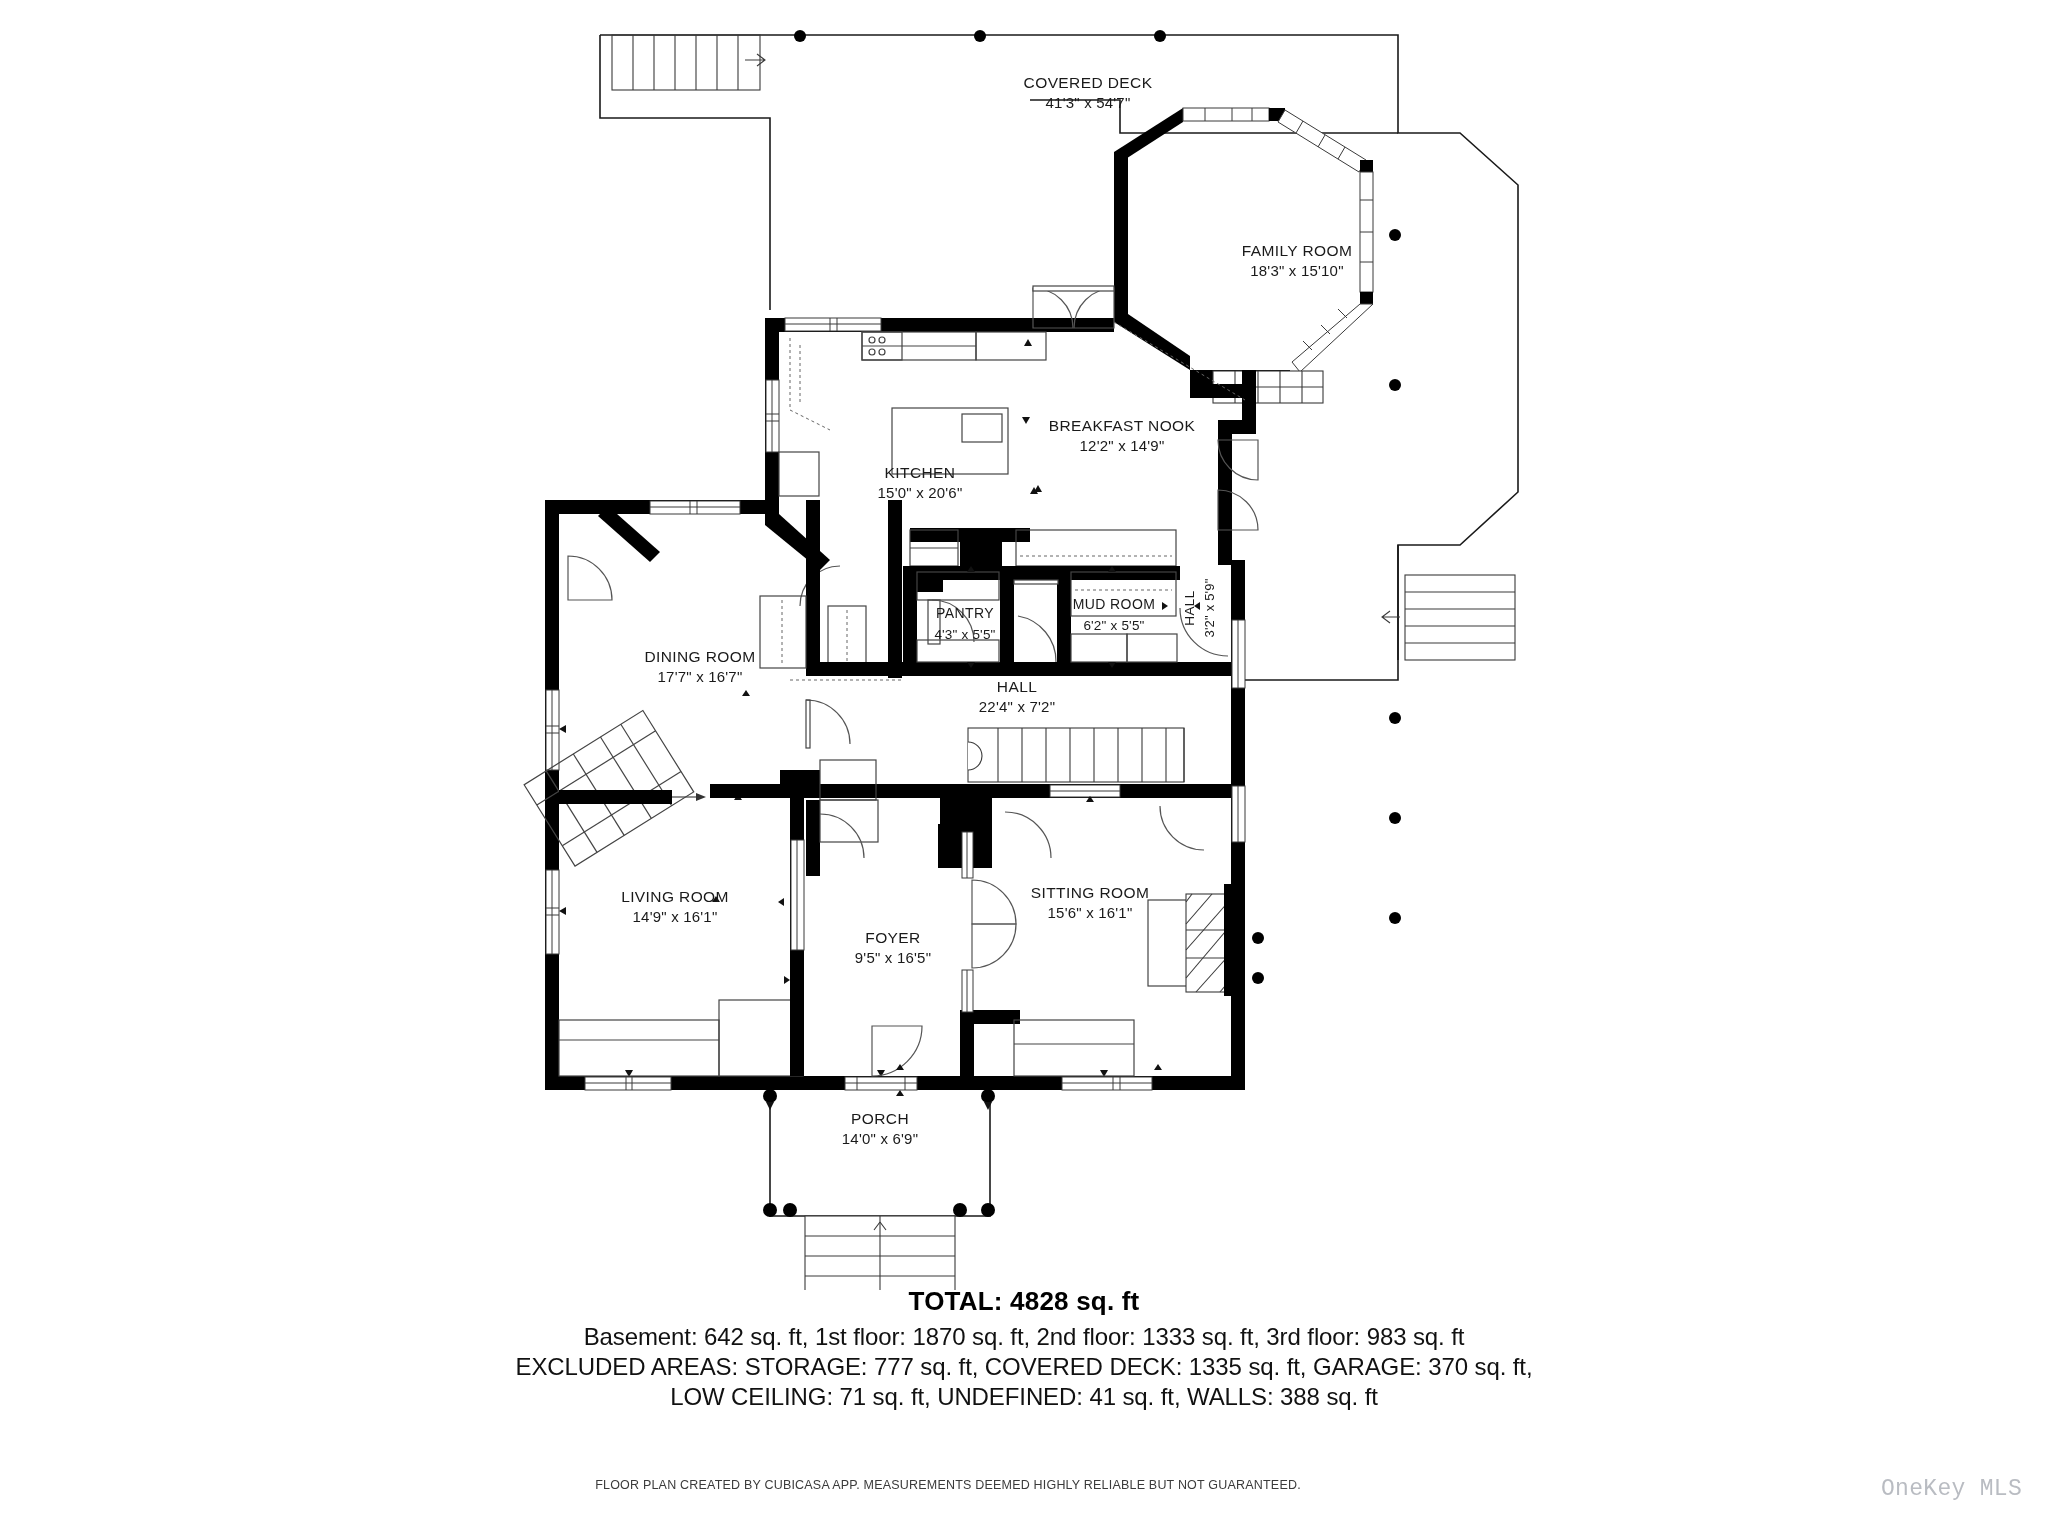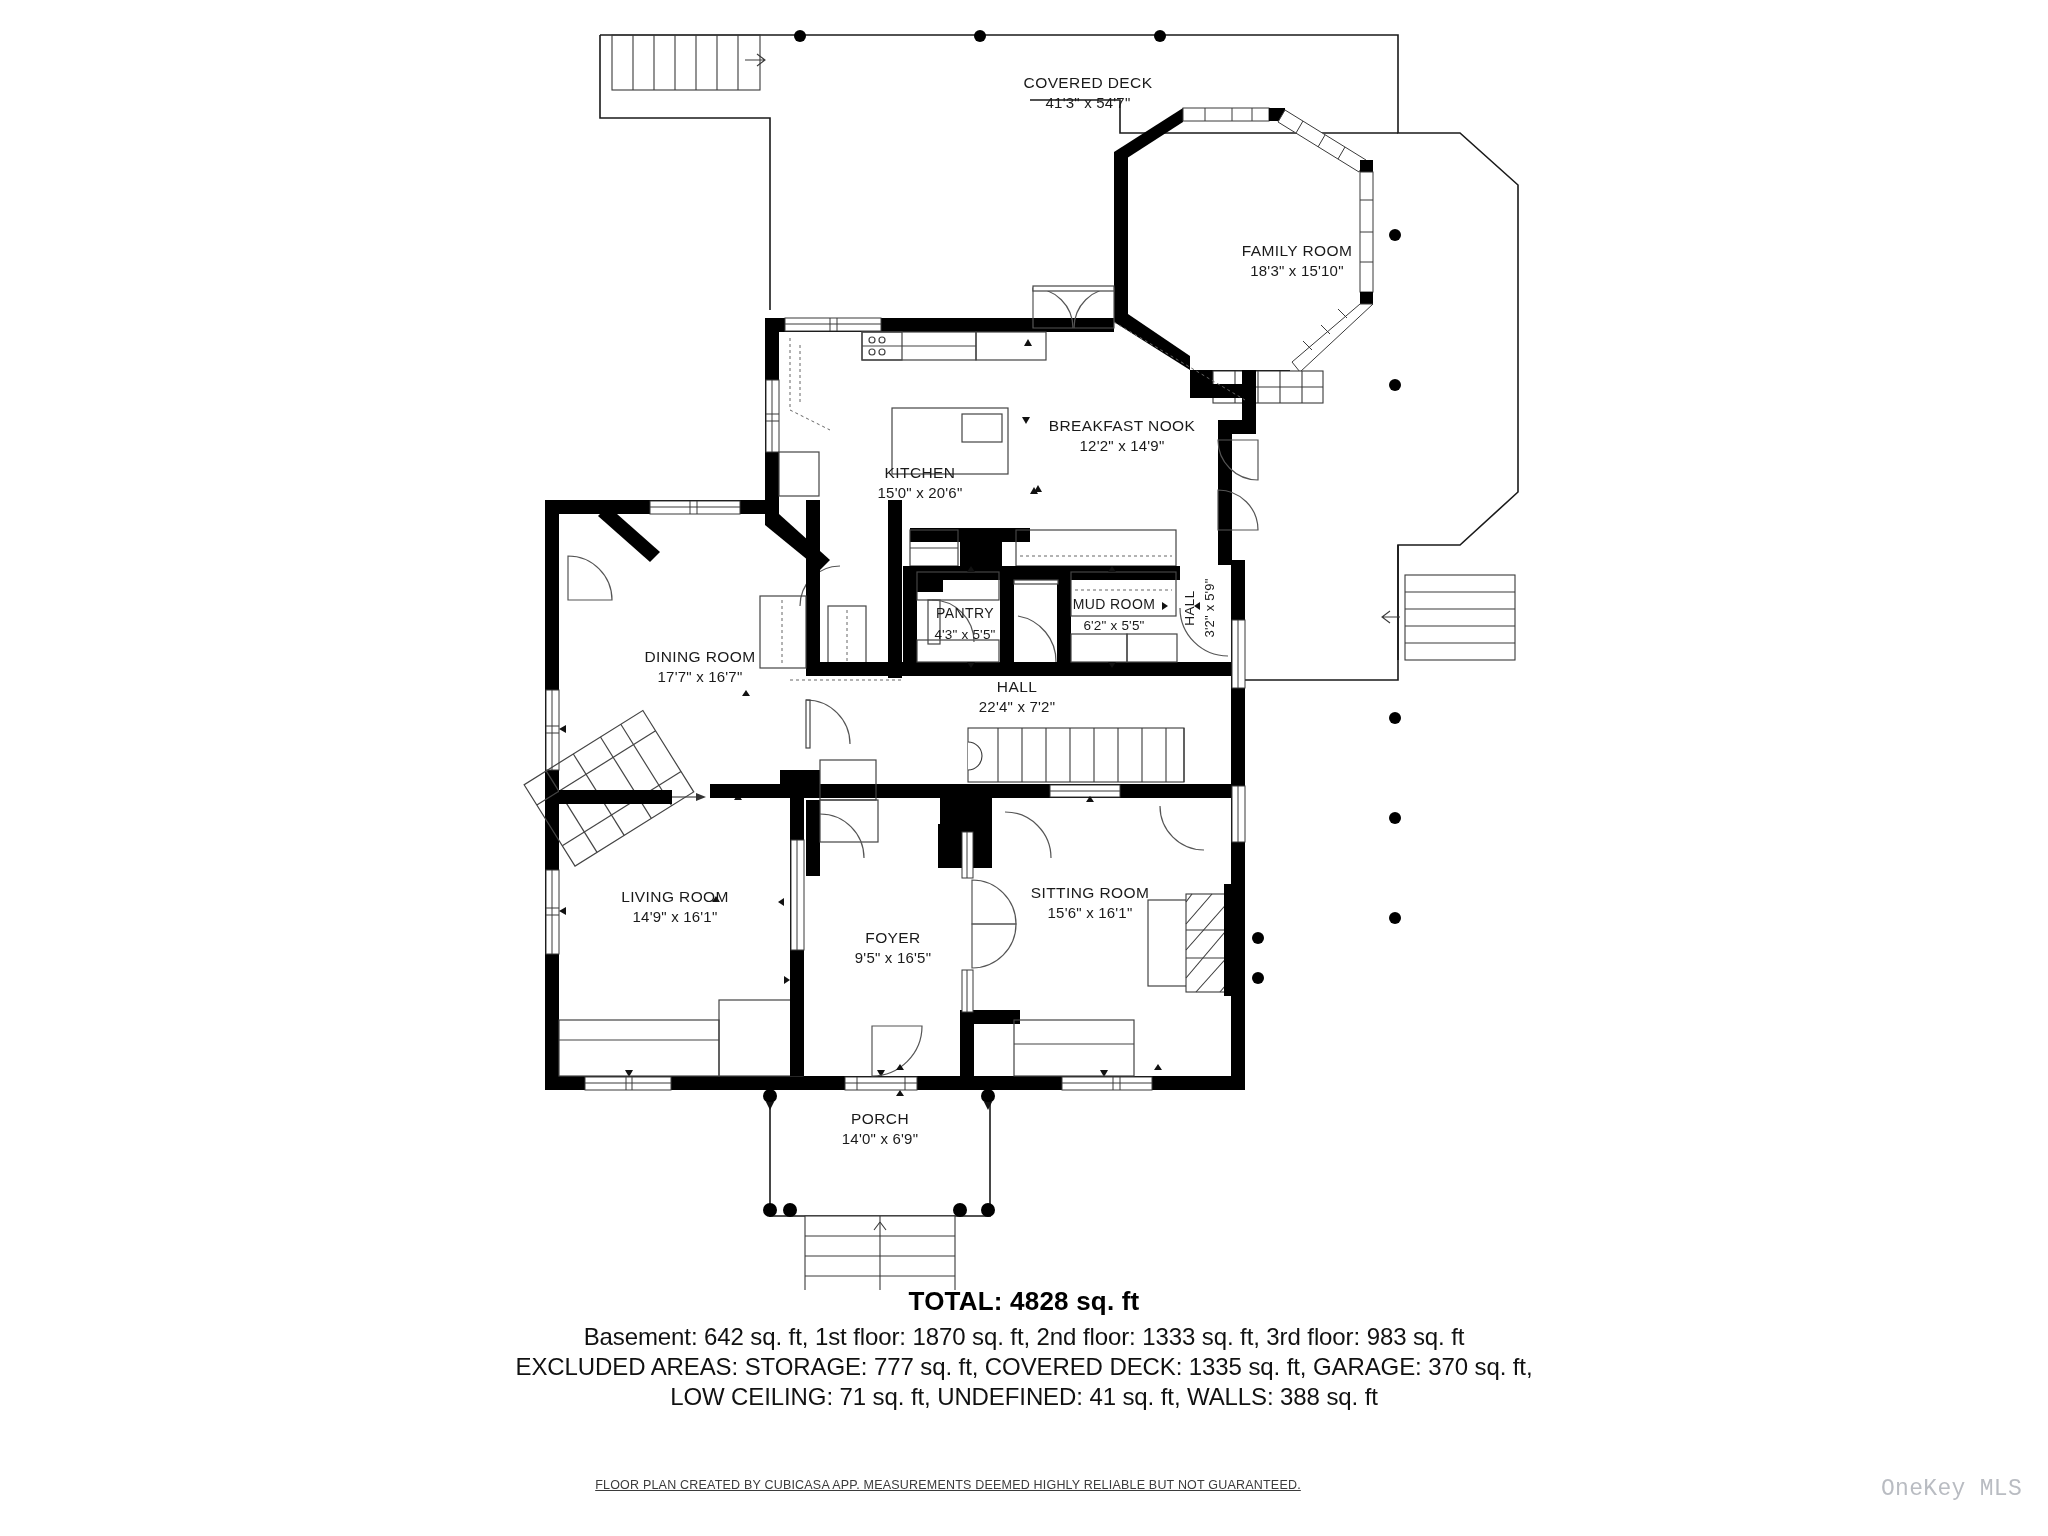--- a/index.html
+++ b/index.html
@@ -75,21 +75,20 @@
   #footer-note {
     position: absolute;
     left: 0;
     top: 1478px;
     width: 1896px;
     text-align: center;
     font-family: "Liberation Sans", sans-serif;
     font-size: 12.5px;
     letter-spacing: 0.2px;
     color: #3b3b3b;
-    text-decoration: underline;
   }
   #watermark {
     position: absolute;
     right: 26px;
     top: 1476px;
     font-family: Liberation Mono, monospace;
     font-size: 23px;
     letter-spacing: 0.3px;
     color: #b9bcc2;
   }

